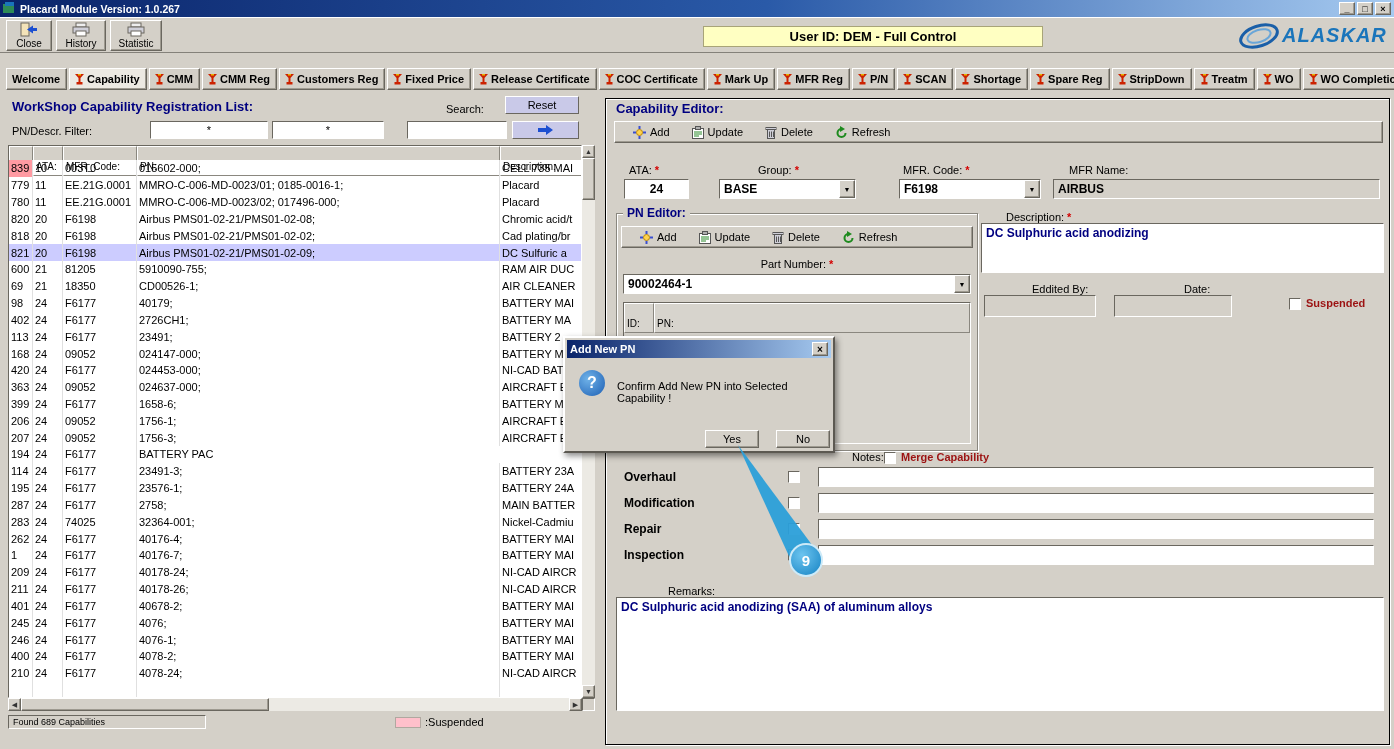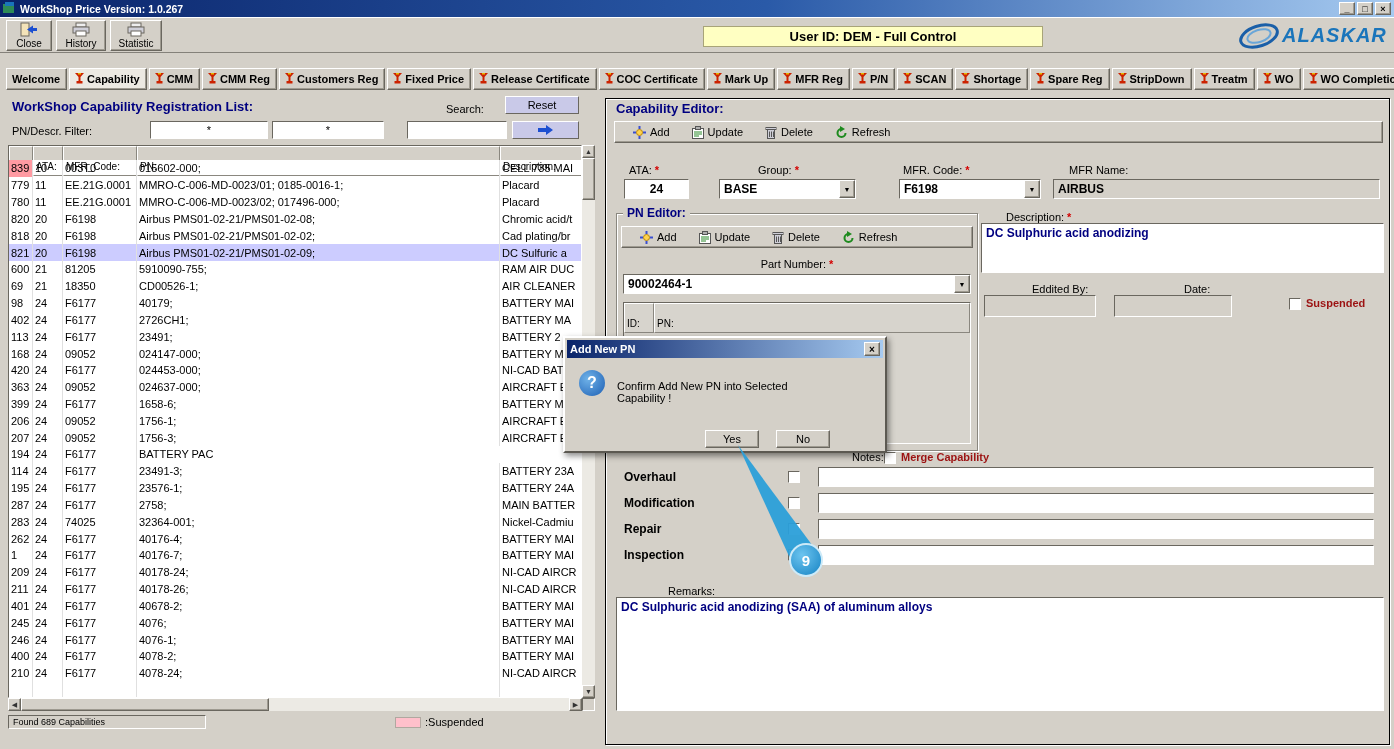--- a/index.html
+++ b/index.html
@@ -17,21 +17,21 @@
   #titlebar{left:0;top:0;width:1394px;height:17px;background:linear-gradient(90deg,#0a246a 0%,#2a5aa8 55%,#a6caf0 100%);display:flex;align-items:center;gap:4px;padding:0 3px;color:#fff;font-weight:bold;font-size:10.5px;}
   .winbtn{width:16px;height:13px;font-size:9px;color:#000;}
   
   #toolbar{left:0;top:17px;width:1394px;height:36px;background:#d4d0c8;border-top:1px solid #fff;border-bottom:1px solid #84817a;}
   .tbtn{position:absolute;top:2px;height:31px;display:flex;flex-direction:column;align-items:center;justify-content:center;gap:1px;font-size:10px;padding:0 5px;}
   #userbox{left:703px;top:8px;width:340px;height:21px;background:#ffffc2;border:1px solid #a8a478;display:flex;align-items:center;justify-content:center;font-size:13px;font-weight:bold;}
   #brand{left:1238px;top:1px;height:33px;display:flex;align-items:center;gap:2px;}
   #brand .brandtext{font-size:20px;font-weight:bold;font-style:italic;color:#1a75bb;letter-spacing:1px;}
   
   #tabbar{left:6px;top:68px;display:flex;gap:2px;}
-  .tab{display:flex;align-items:flex-start;gap:3px;padding:4px 6px 4px 5px;font-weight:bold;font-size:11px;white-space:nowrap;cursor:pointer;}
+  .tab{display:flex;align-items:flex-end;gap:3px;padding:4px 6px 4px 5px;font-weight:bold;font-size:11px;white-space:nowrap;cursor:pointer;}
   .tab.active{background:#ece9e2;}
   .flask-icon{display:none;}
   .flask-icon.show{display:inline-block;}
   
   #left-panel{left:8px;top:95px;width:588px;height:645px;}
   #grid{left:0;top:50px;width:574px;height:553px;border:1px solid;border-color:#6a675f #fff #fff #6a675f;background:#fff;overflow:hidden;}
   .gh{display:flex;height:14px;background:#d4d0c8;}
   .hc{font-size:10px;padding:14px 2px;border-top:1px solid #fff;border-left:1px solid #fff;border-right:1px solid #8a877f;border-bottom:1px solid #8a877f;overflow:hidden;white-space:nowrap;}
   .grow{display:flex;height:16.84px;}
   .grow .c{padding:0 2px;overflow:hidden;white-space:nowrap;border-right:1px solid #e0e0e0;display:flex;align-items:center;height:100%;}
@@ -50,41 +50,41 @@
   .field-label{font-size:11px;white-space:nowrap;display:flex;}
   .groupbox{border:1px solid #8a877f;box-shadow:inset 1px 1px 0 #fff, 1px 1px 0 #fff;}
   .gb-title{position:absolute;top:-8px;left:6px;background:#d4d0c8;padding:0 4px;font-size:12px;}
   .work-row{display:flex;align-items:center;height:20px;margin-bottom:6px;}
   .work-row .wlabel{width:164px;font-size:12px;font-weight:bold;}
   .checkbox{width:12px;height:12px;background:#fff;border:1px solid;border-color:#6a675f #fff #fff #6a675f;display:inline-block;}
   .work-row input{flex:1;height:20px;border:1px solid;border-color:#6a675f #fff #fff #6a675f;font-family:inherit;font-size:11px;padding:0 4px;}
   textinput, input{outline:none;}
   .plain-input{border:1px solid;border-color:#6a675f #fff #fff #6a675f;background:#fff;font-family:inherit;font-size:11px;padding:0 4px;}
   
-  #dialog{left:563px;top:336px;width:324px;height:117px;background:#d4d0c8;border:2px solid;border-color:#fff #5c5952 #5c5952 #fff;box-shadow:2px 3px 6px rgba(0,0,0,.45);}
+  #dialog{left:563px;top:336px;width:272px;height:117px;background:#d4d0c8;border:2px solid;border-color:#fff #5c5952 #5c5952 #fff;box-shadow:2px 3px 6px rgba(0,0,0,.45);}
   #dialog-title{position:absolute;left:2px;top:2px;right:2px;height:18px;background:linear-gradient(90deg,#0a246a,#a6caf0);display:flex;align-items:center;color:#fff;font-weight:bold;font-size:11px;padding:0 3px;}
   #dialog-close{margin-left:auto;width:16px;height:14px;font-size:10px;color:#000;}
   .qicon{width:26px;height:26px;border-radius:50%;background:radial-gradient(circle at 9px 9px,#6fb2e8,#1d5fb4);color:#fff;font-weight:bold;font-size:16px;display:flex;align-items:center;justify-content:center;}
   .dlg-btn{width:54px;height:18px;font-size:11px;}
   
   #callout-circle{left:789px;top:543px;width:34px;height:34px;border-radius:50%;background:radial-gradient(circle at 11px 10px,#6cc4ef,#1583c4);border:2px solid #cdeaf8;color:#fff;font-weight:bold;font-size:15px;display:flex;align-items:center;justify-content:center;z-index:60;}
   #callout-svg{left:560px;top:430px;z-index:55;pointer-events:none;}
   .statusbox{font-size:9px;display:flex;align-items:center;padding:0 4px;}
 </style>
 </head>
 <body>
 
 <div id="window">
 
   <div id="titlebar" class="abs">
     <svg width="13" height="13">
         <rect x="0" y="2" width="11" height="9" fill="#2e8b57"></rect>
         <rect x="2" y="0" width="9" height="4" fill="#1a75bb"></rect>
       </svg>
-    <span>WorkShop Price  Version: 1.0.267</span>
+    <span>Placard Module  Version: 1.0.267</span>
     <span style="margin-left:auto;display:flex;gap:2px;">
       <span class="winbtn out btn">_</span>
       <span class="winbtn out btn">□</span>
       <span class="winbtn out btn">×</span>
     </span>
   </div>
 
   <div id="toolbar" class="abs">
     <div class="tbtn out btn" style="left:6px;width:46px;">
       <svg width="18" height="15">

